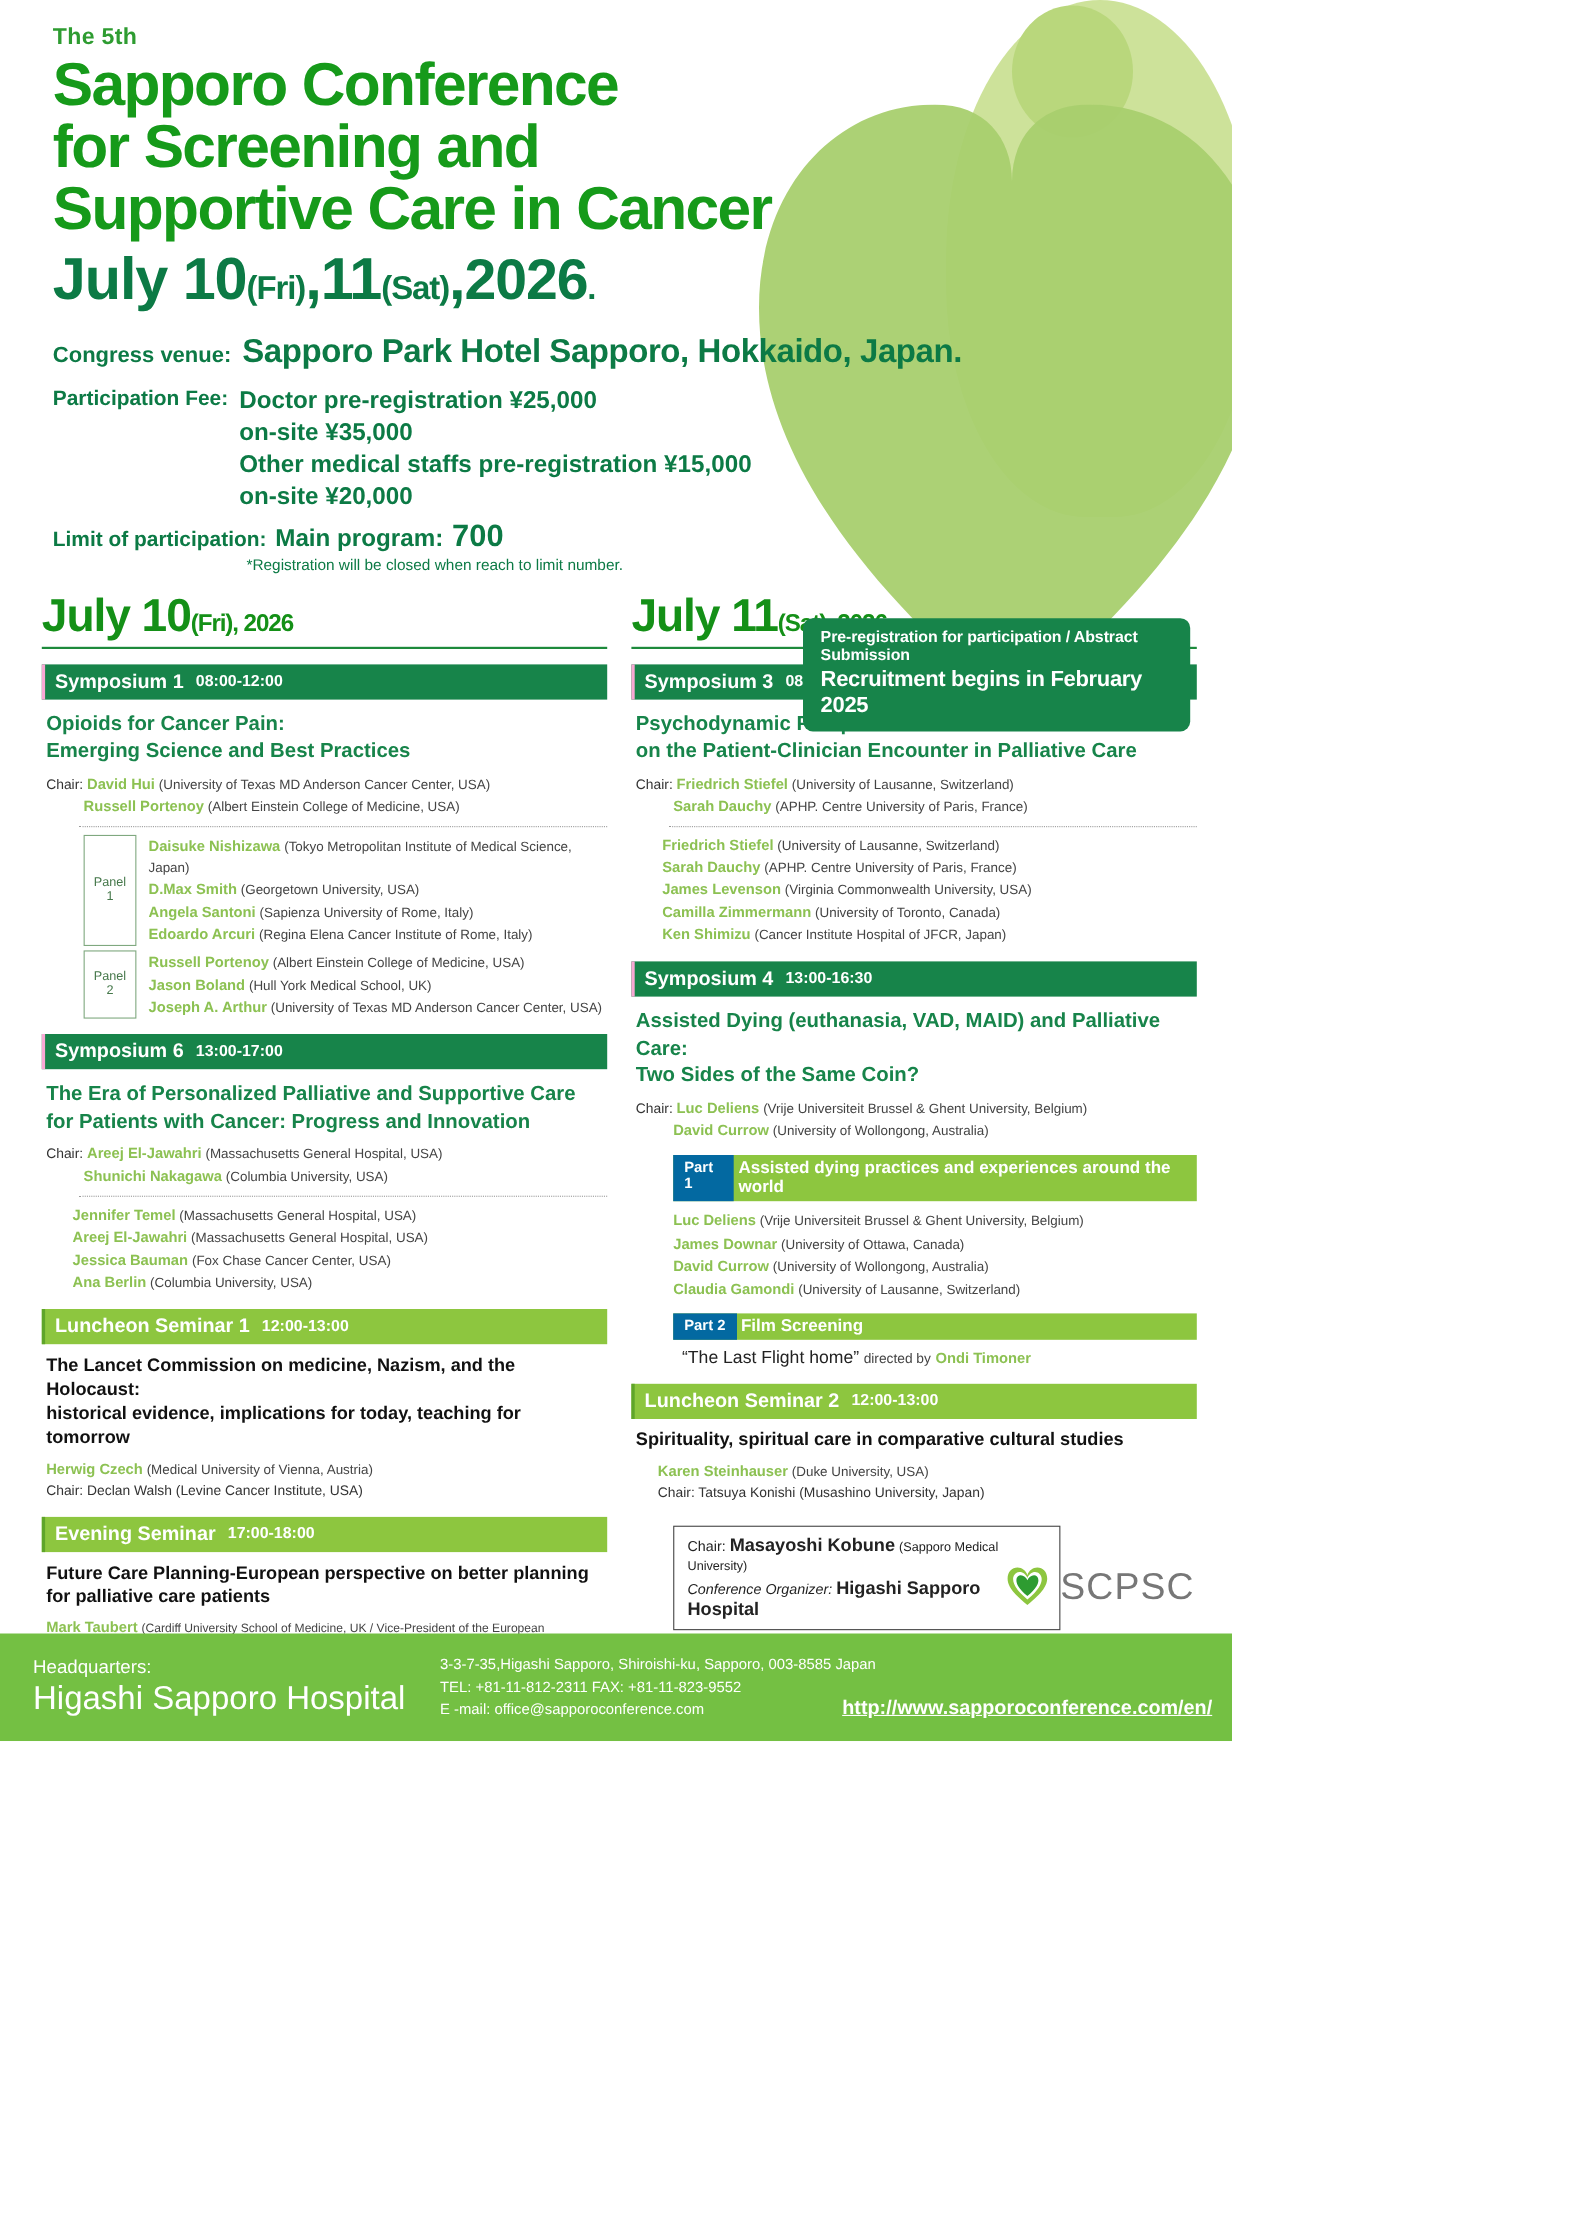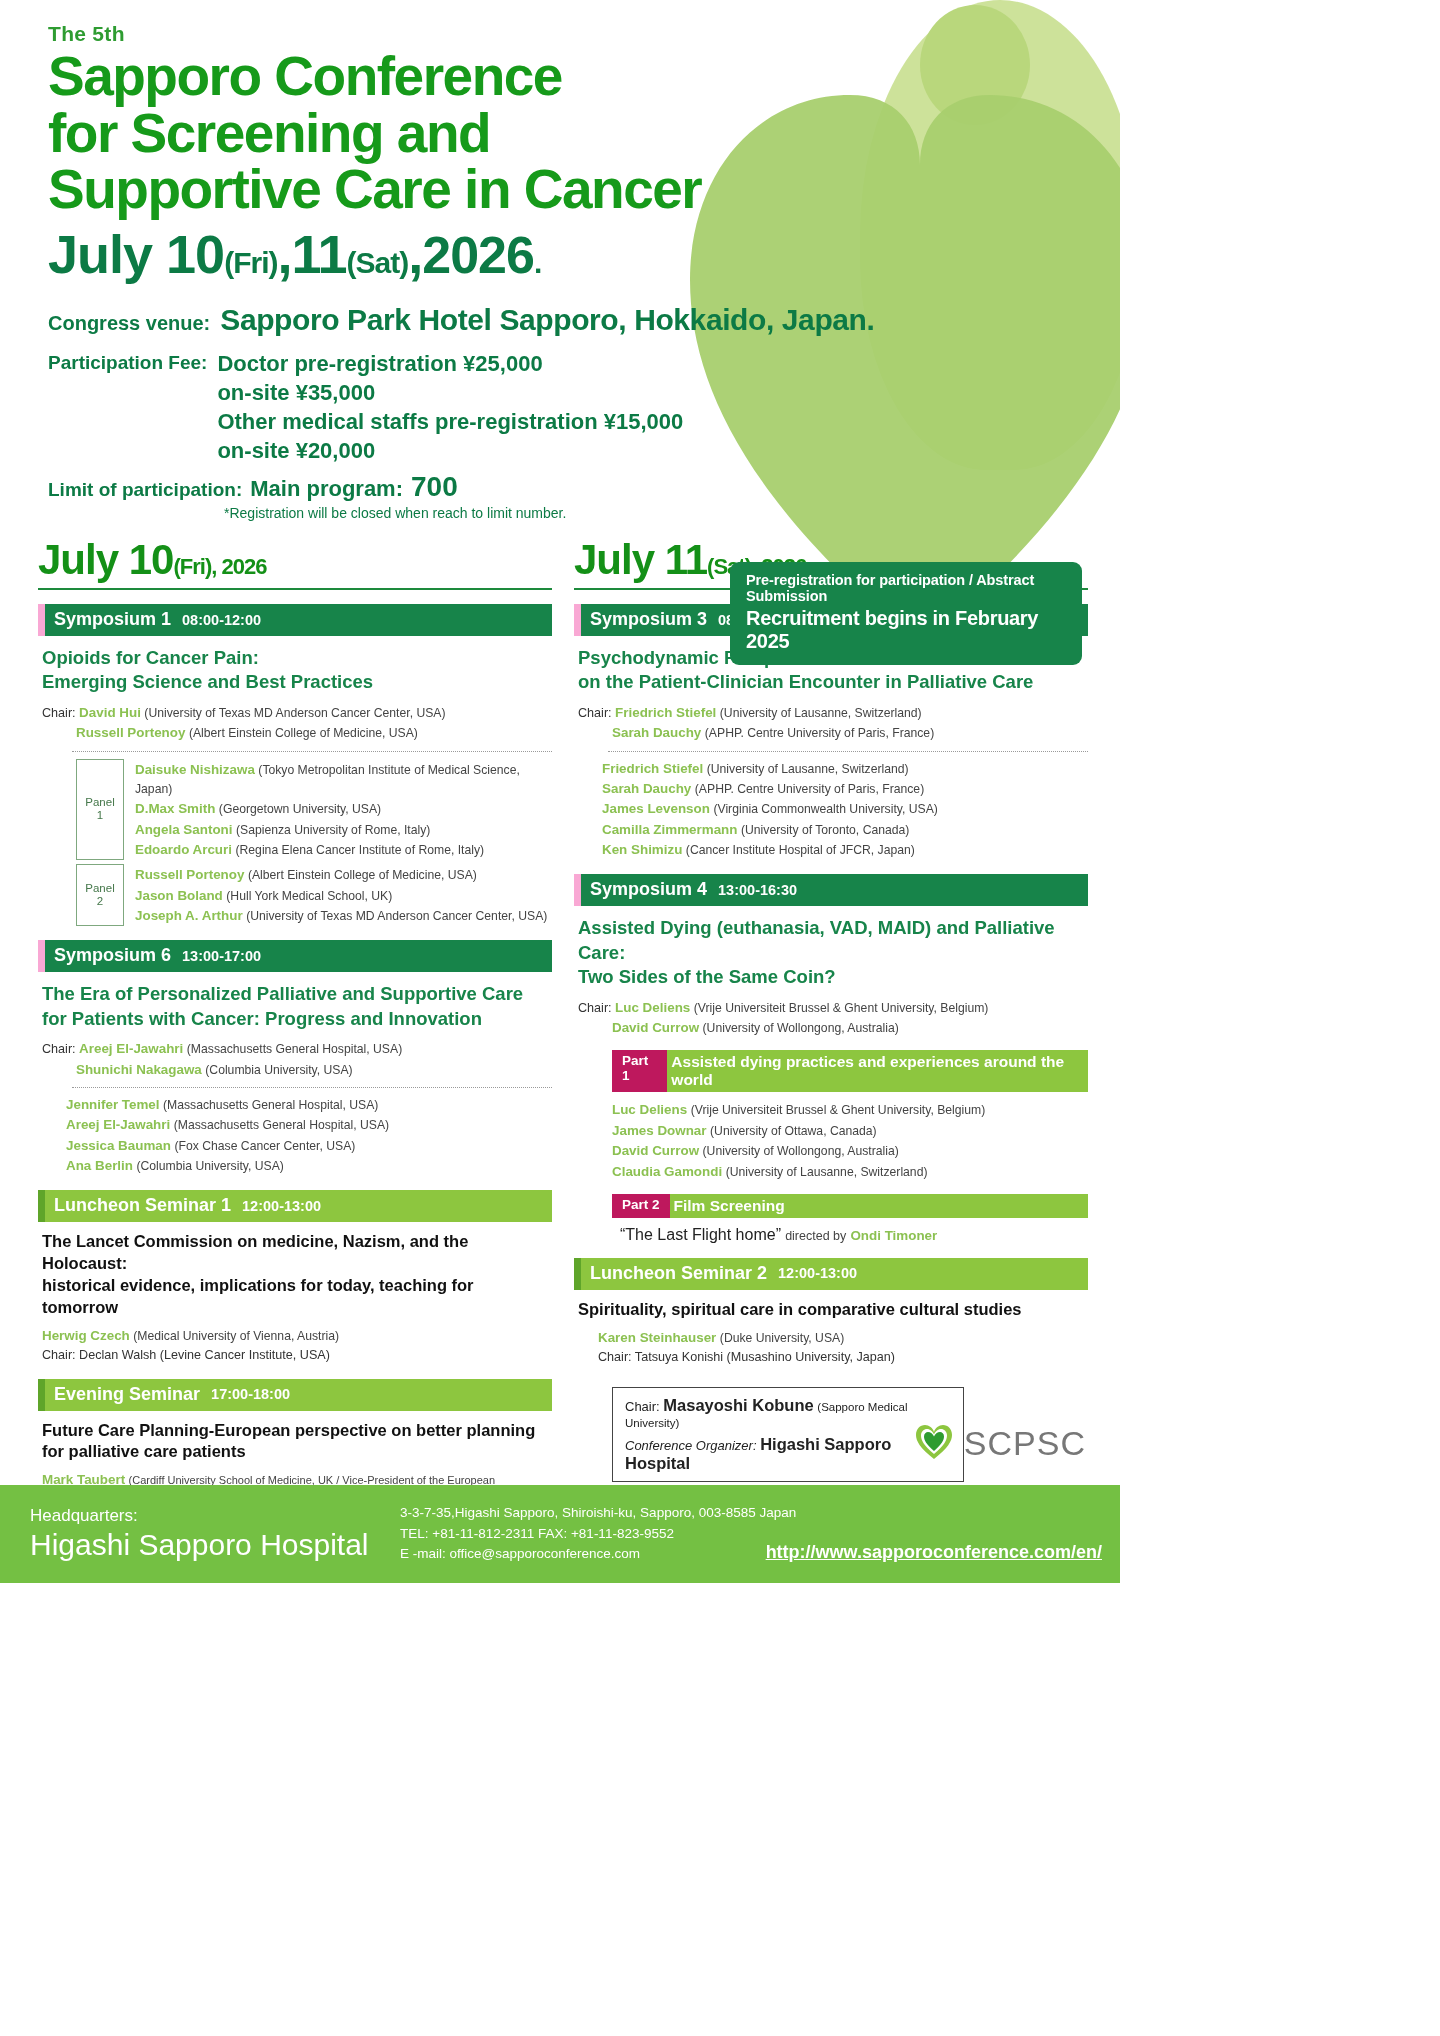--- a/index.html
+++ b/index.html
@@ -77,21 +77,21 @@
   
   .columns { position: relative; z-index: 3; display: flex; gap: 22px; padding: 18px 28px 0 38px; }
   .col { width: 514px; }
   .day-title { color: #149017; font-weight: 700; font-size: 42px; letter-spacing: -1px; line-height: 1; }
   .day-title .sm { font-size: 22px; }
   .day-rule { border-bottom: 2px solid #1d8a3c; margin: 7px 0 9px 0; }
 
   .sess-bar {
     display: flex; align-items: center; gap: 11px;
     background: #17844a; color: #fff; padding: 5px 0 6px 0;
-    border-left: 7px solid #f9a8d4; margin-top: 14px;
+    border-left: 3px solid #f9a8d4; margin-top: 14px;
   }
   .sess-bar .name { font-size: 18px; font-weight: 700; padding-left: 9px; }
   .sess-bar .time { font-size: 14.5px; font-weight: 700; }
   .sess-bar.light { background: #8dc63f; border-left-color: #5fa52a; }
 
   .sess-title { color: #17844a; font-weight: 700; font-size: 18.5px; line-height: 1.32; margin: 10px 0 8px 4px; }
   .sess-title-sm { color: #17844a; font-weight: 700; font-size: 16.5px; line-height: 1.32; margin: 9px 0 7px 4px; }
 
   .chairs { margin: 0 0 0 4px; }
   .chair-line { font-size: 12.6px; line-height: 1.52; color: #333; }
@@ -109,21 +109,21 @@
   }
   .panel-list { padding-top: 1px; }
   .spk-line { font-size: 12.6px; line-height: 1.52; }
 
   .indent-list { margin-left: 38px; }
   .indent-list-2 { margin-left: 28px; }
 
   .part-bar {
     display: flex; align-items: stretch; margin: 12px 0 8px 38px; background: #8dc63f;
   }
-  .part-tag { background: #be185d; color: #fff; font-size: 13.5px; font-weight: 700; padding: 3px 10px; }
+  .part-tag { background: #0369a1; color: #fff; font-size: 13.5px; font-weight: 700; padding: 3px 10px; }
   .part-txt { color: #fff; font-size: 15.5px; font-weight: 700; padding: 3px 4px; }
   .part-bar.plain { background: #8dc63f; }
   .film-line { margin-left: 46px; font-size: 15px; color: #222; margin-top: 6px; }
   .film-line .q { font-size: 16px; }
   .film-line .dir { color: #444; font-size: 12.5px; }
   .film-line .dirname { color: #8cc152; font-weight: 700; font-size: 13.4px; }
 
   .plain-note { font-size: 12.6px; color: #333; margin-left: 4px; line-height: 1.5; }
 
   .organizer-box {

